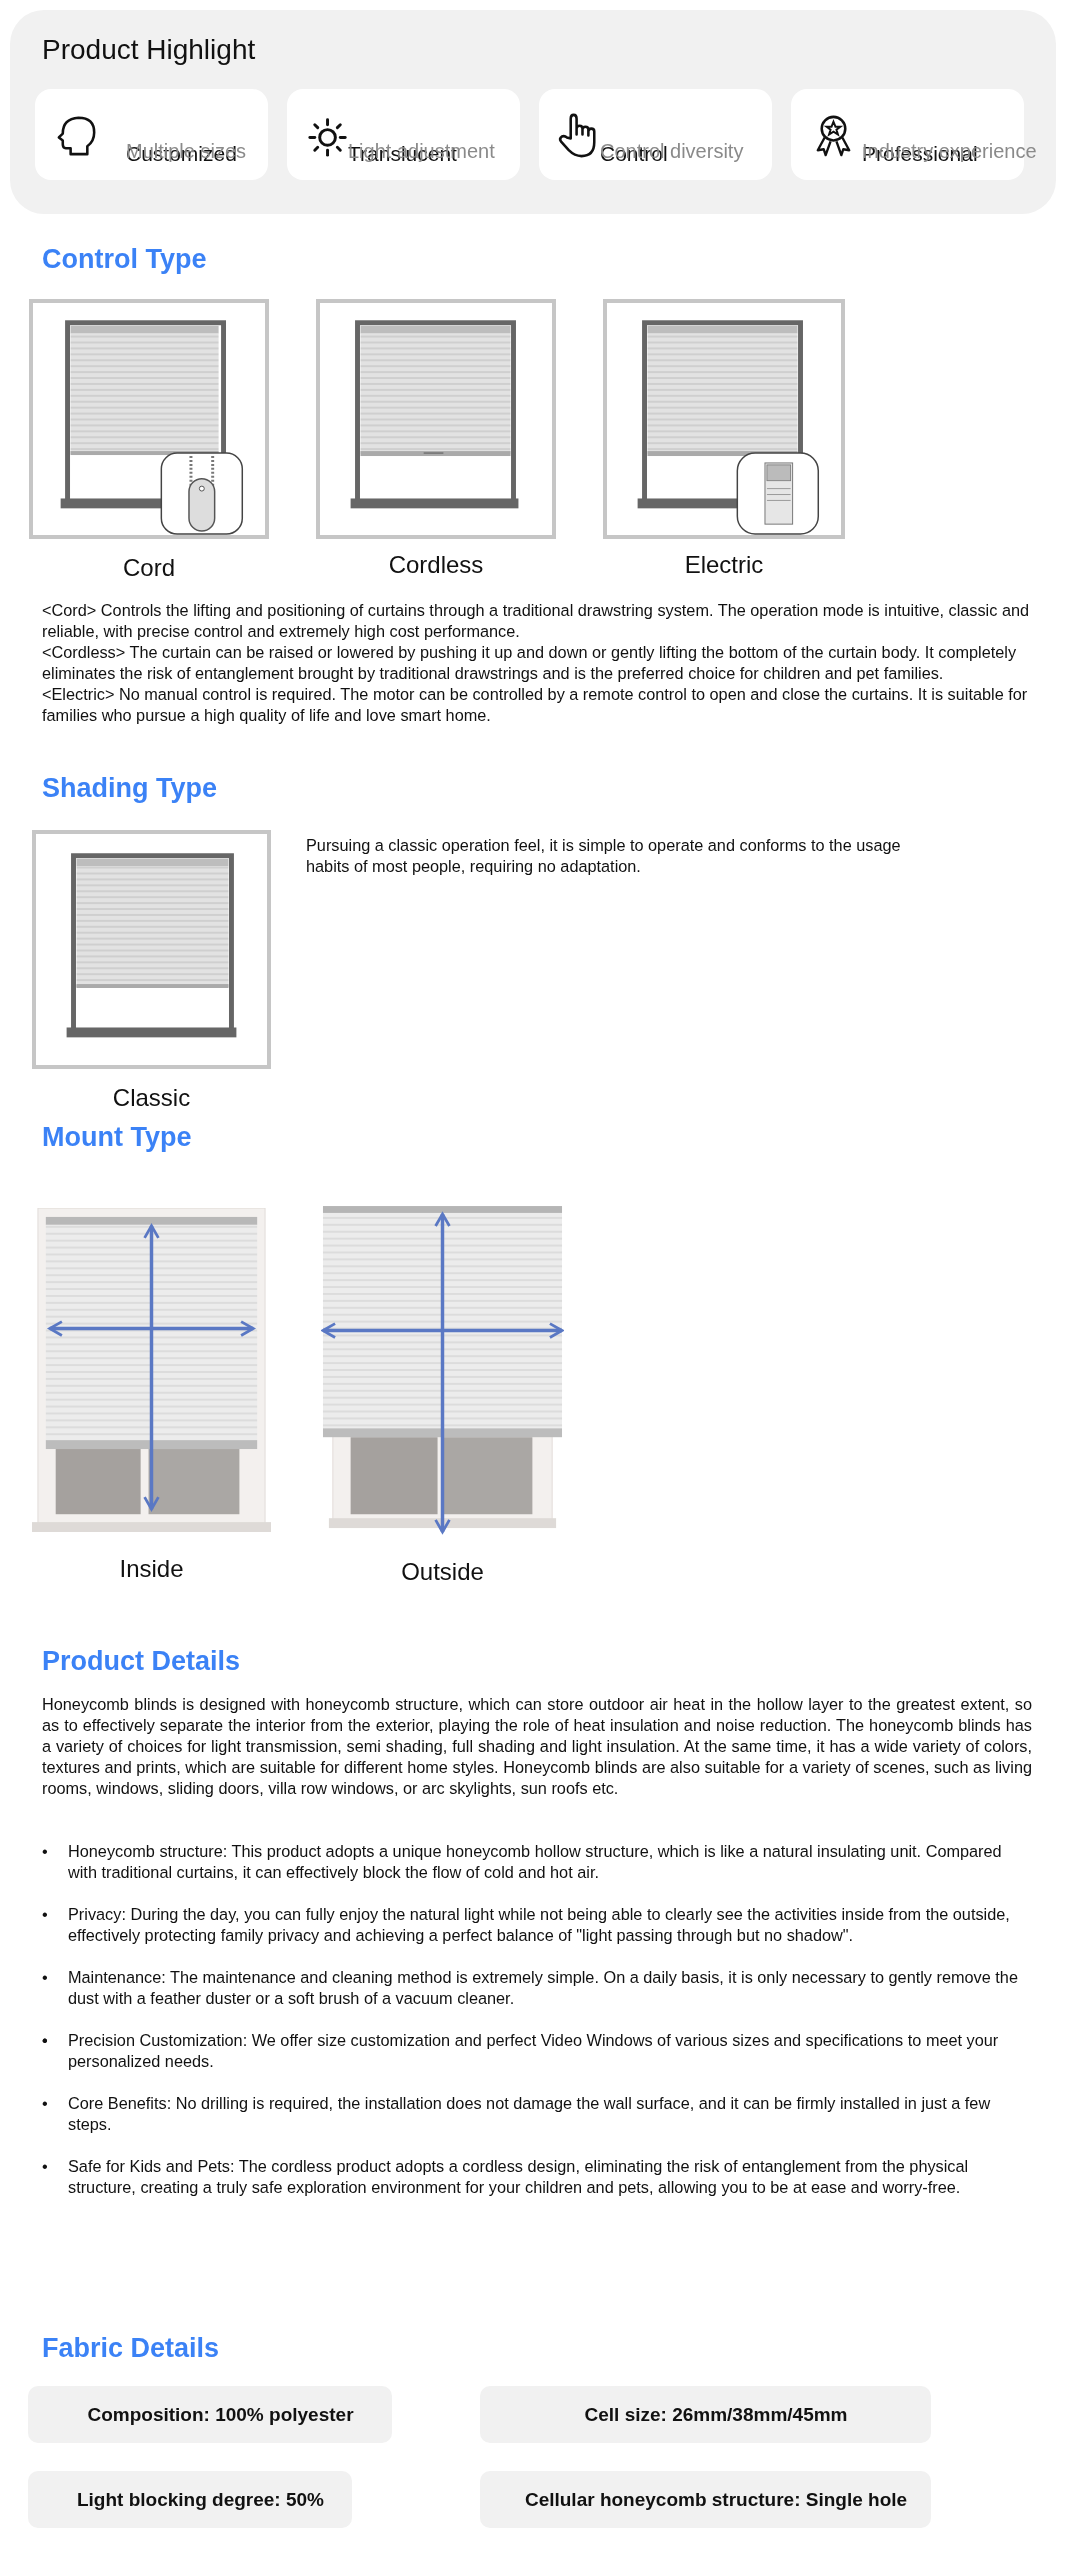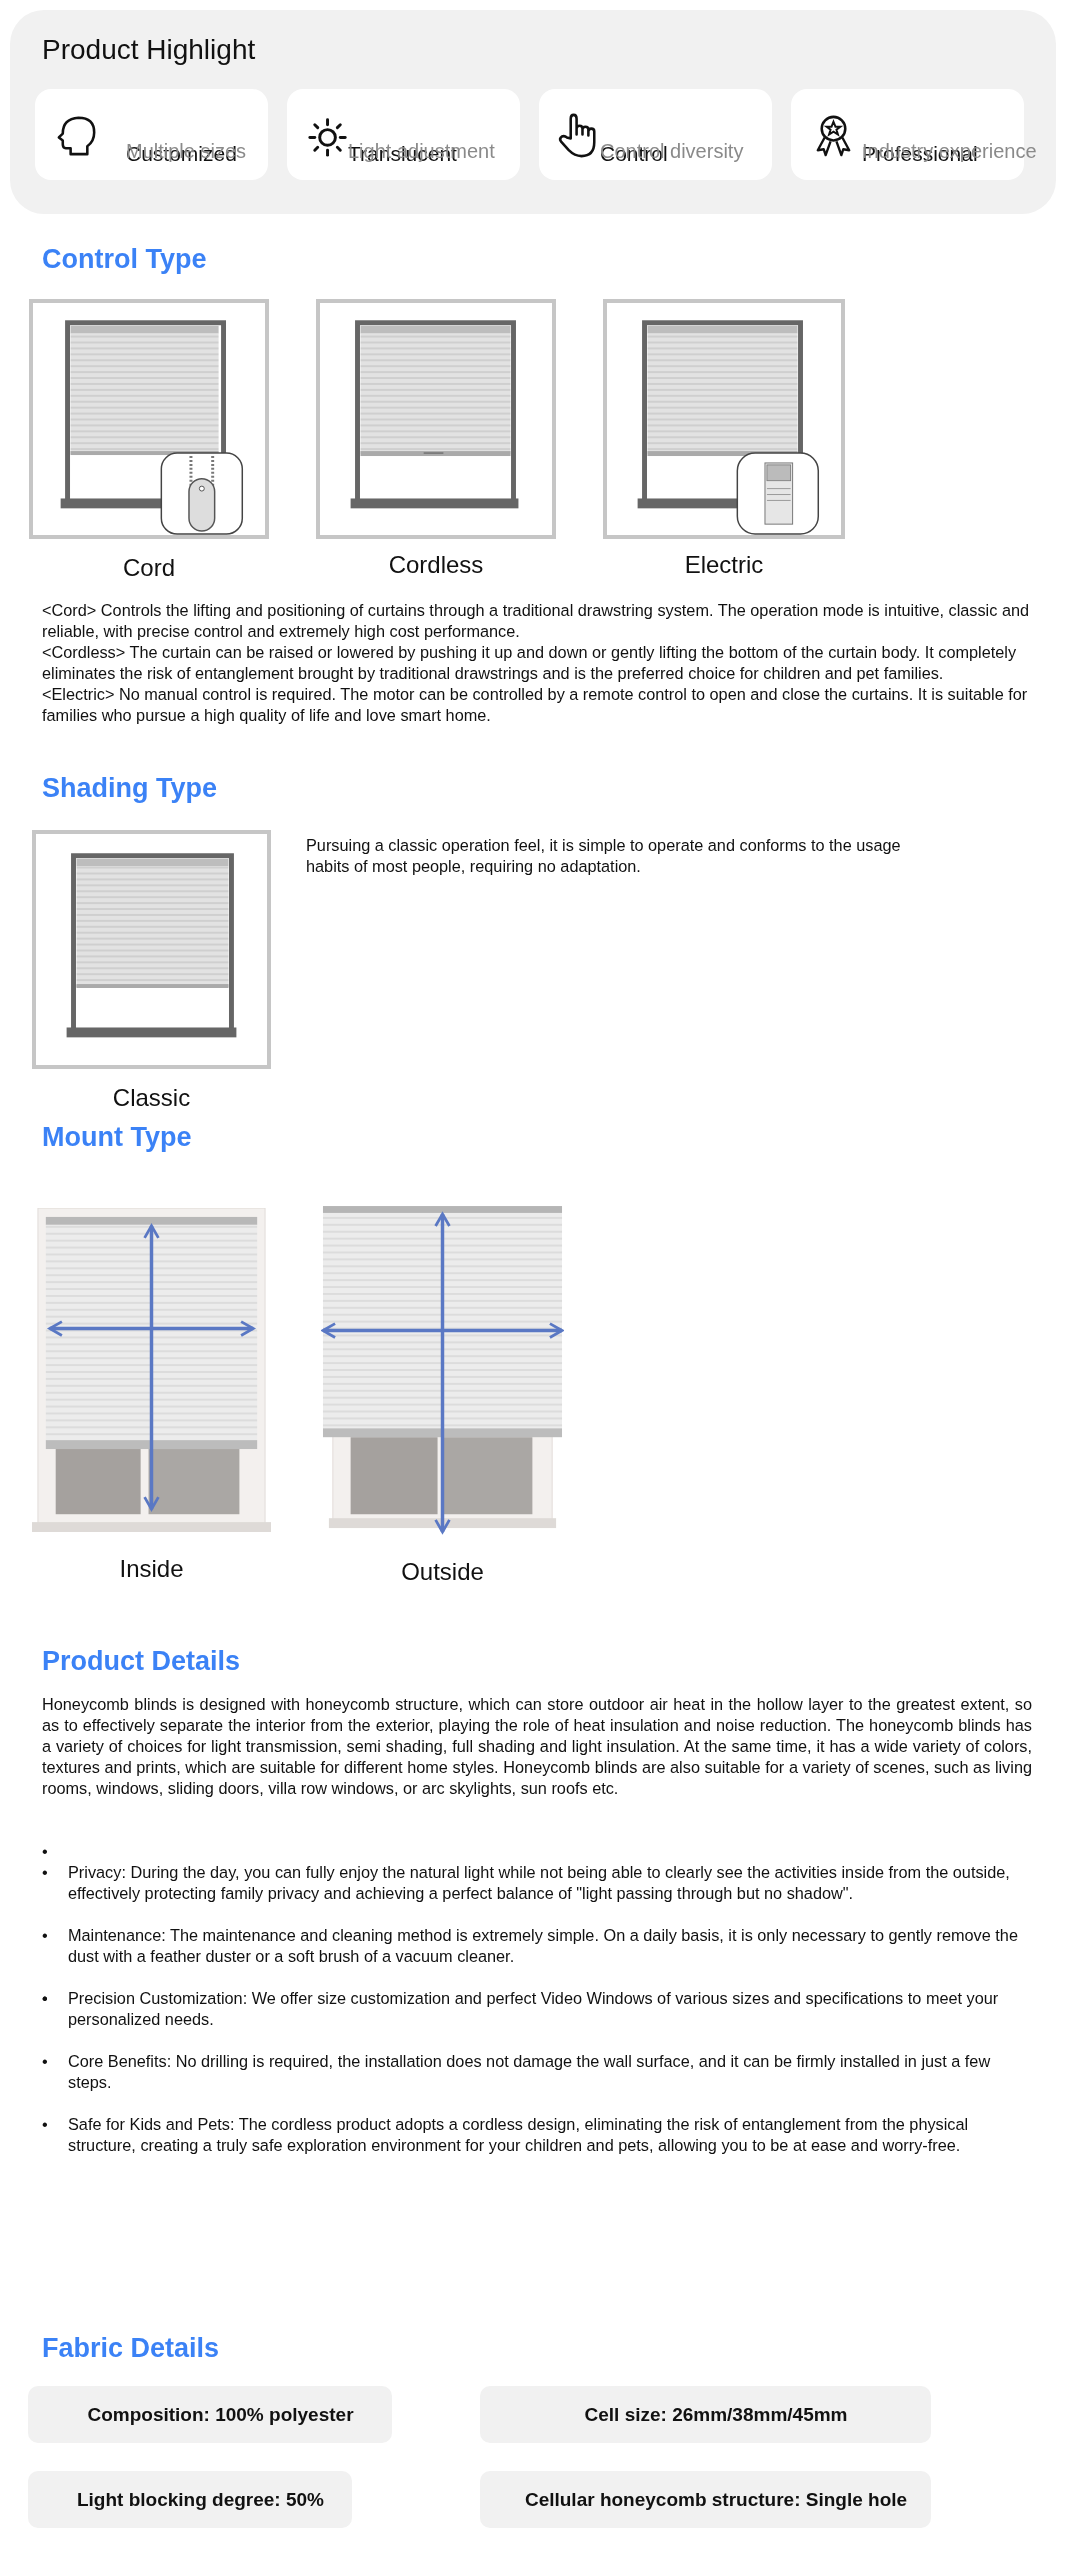--- a/index.html
+++ b/index.html
@@ -199,21 +199,21 @@
     <line x1="123" y1="8" x2="123" y2="330" stroke="#5a78c4" stroke-width="3.5" marker-start="url(#arr)" marker-end="url(#arr)"></line>
     <line x1="2" y1="126" x2="244" y2="126" stroke="#5a78c4" stroke-width="3.5" marker-start="url(#arr)" marker-end="url(#arr)"></line>
   </svg>
 </div>
 <div class="cap" style="left:321px;top:1558px;width:243px">Outside</div>
 
 <h2 class="sec" style="top:1646px">Product Details</h2>
 <div class="para" style="left:42px;top:1694px;width:990px;text-align:justify">Honeycomb blinds is designed with honeycomb structure, which can store outdoor air heat in the hollow layer to the greatest extent, so as to effectively separate the interior from the exterior, playing the role of heat insulation and noise reduction. The honeycomb blinds has a variety of choices for light transmission, semi shading, full shading and light insulation. At the same time, it has a wide variety of colors, textures and prints, which are suitable for different home styles. Honeycomb blinds are also suitable for a variety of scenes, such as living rooms, windows, sliding doors, villa row windows, or arc skylights, sun roofs etc.</div>
 
 <ul class="bullets" style="top:1841px">
-  <li style="margin-bottom:21px"><span class="dot">•</span></li>
+  <li style="margin-bottom:21px"><span class="dot">•</span><span>Honeycomb structure: This product adopts a unique honeycomb hollow structure, which is like a natural insulating unit. Compared with traditional curtains, it can effectively block the flow of cold and hot air.</span></li>
   <li style="margin-bottom:21px"><span class="dot">•</span><span>Privacy: During the day, you can fully enjoy the natural light while not being able to clearly see the activities inside from the outside, effectively protecting family privacy and achieving a perfect balance of "light passing through but no shadow".</span></li>
   <li style="margin-bottom:21px"><span class="dot">•</span><span>Maintenance: The maintenance and cleaning method is extremely simple. On a daily basis, it is only necessary to gently remove the dust with a feather duster or a soft brush of a vacuum cleaner.</span></li>
   <li style="margin-bottom:21px"><span class="dot">•</span></li>
   <li style="margin-bottom:21px"><span class="dot">•</span><span>Precision Customization: We offer size customization and perfect Video Windows of various sizes and specifications to meet your personalized needs.</span></li>
   <li style="margin-bottom:21px"><span class="dot">•</span><span>Core Benefits: No drilling is required, the installation does not damage the wall surface, and it can be firmly installed in just a few steps.</span></li>
   <li><span class="dot">•</span><span>Safe for Kids and Pets: The cordless product adopts a cordless design, eliminating the risk of entanglement from the physical structure, creating a truly safe exploration environment for your children and pets, allowing you to be at ease and worry-free.</span></li>
 </ul>
 
 <h2 class="sec" style="top:2333px">Fabric Details</h2>
 <div class="fab" style="left:28px;top:2386px;width:364px">Composition: 100% polyester</div>

